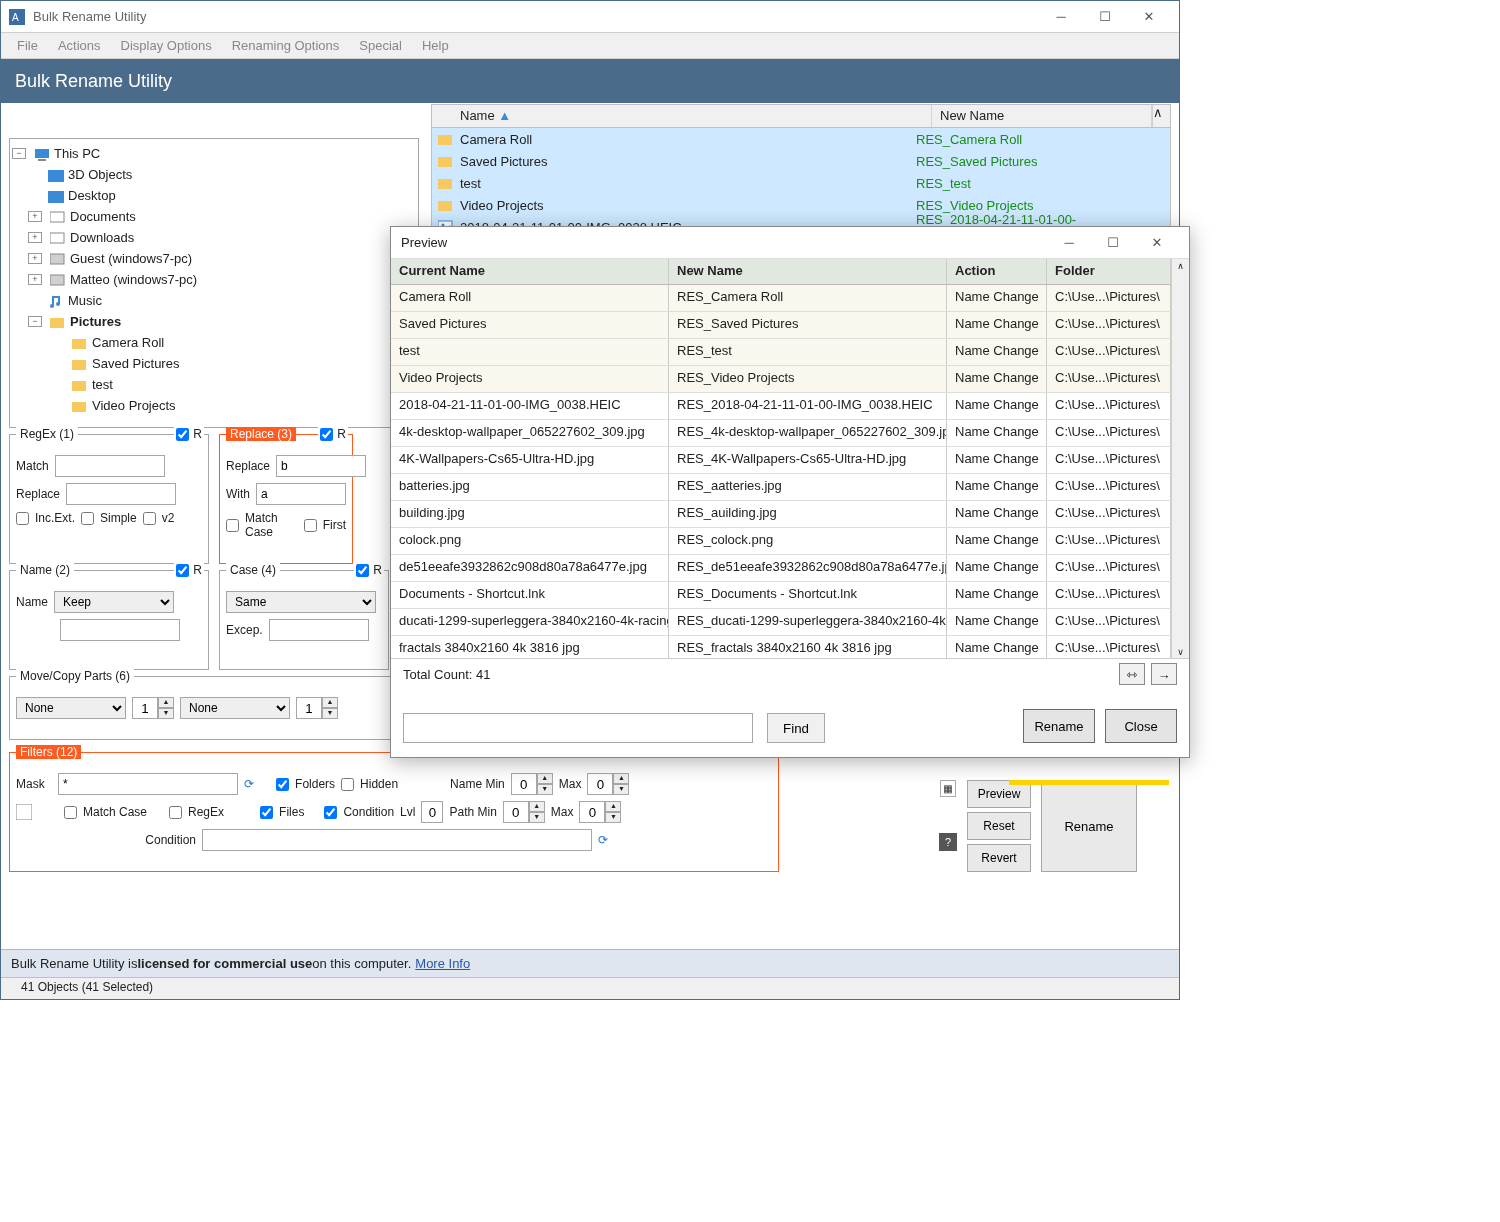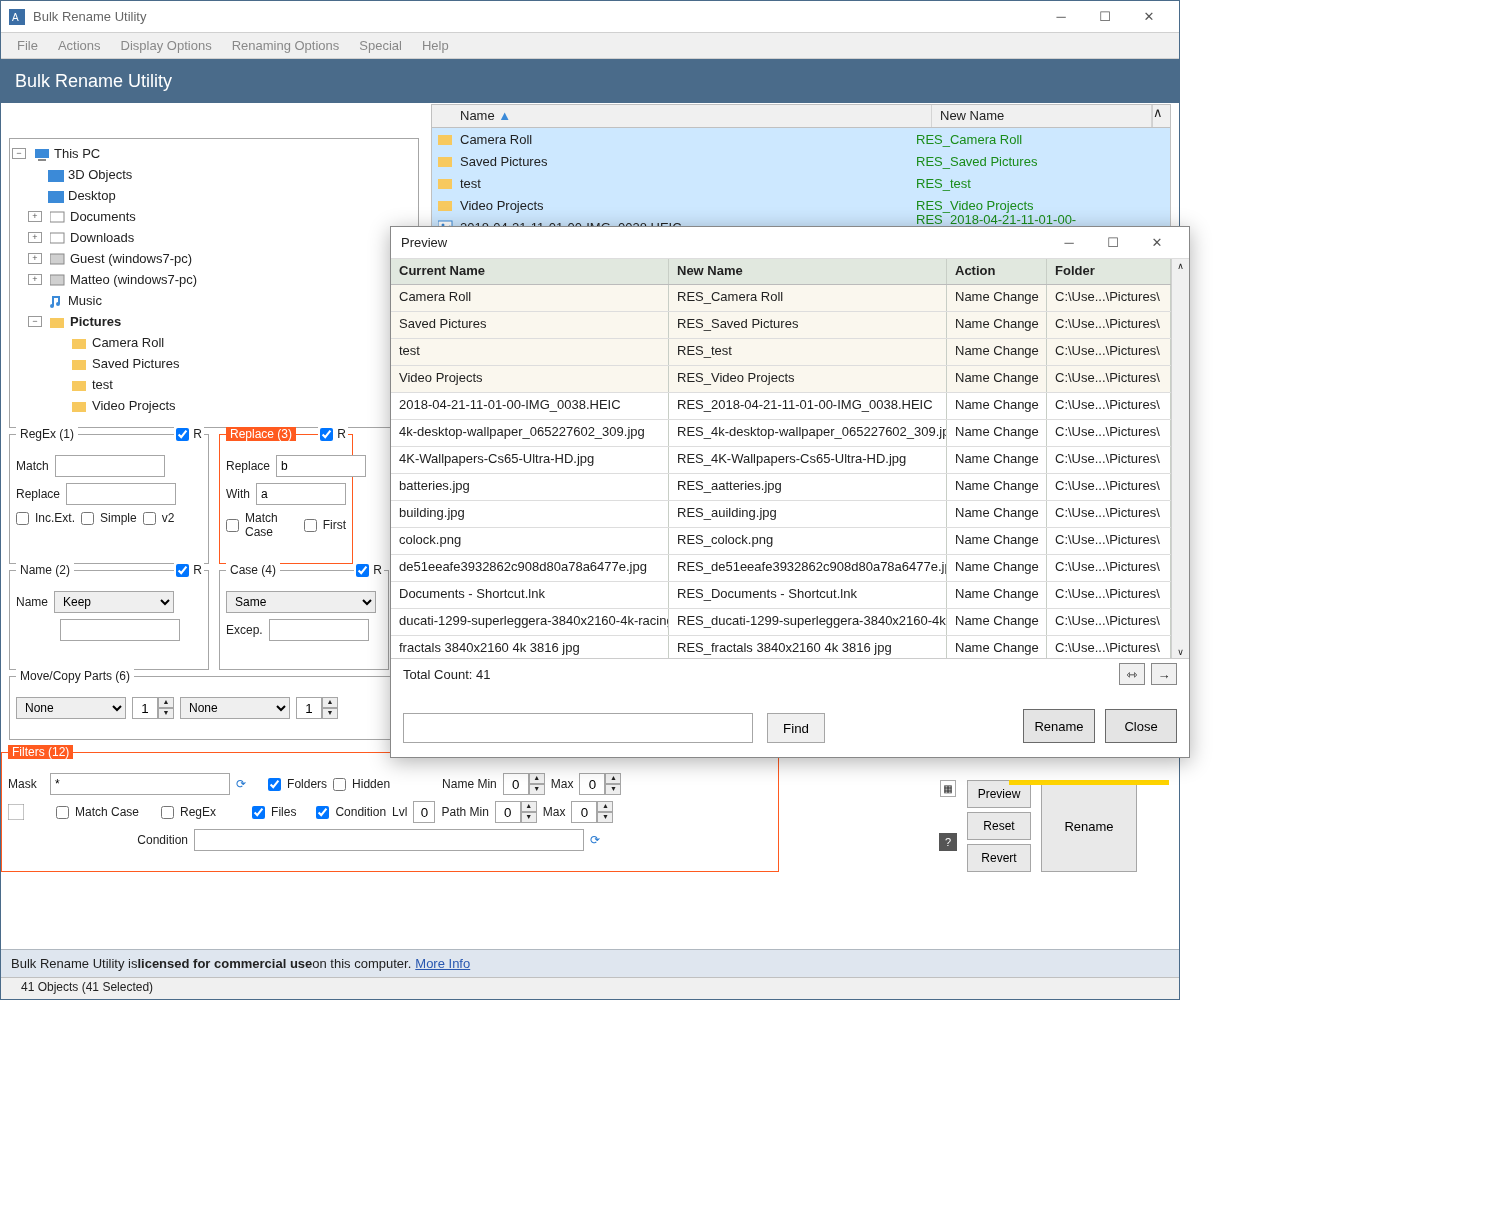--- a/index.html
+++ b/index.html
@@ -37,21 +37,21 @@
   .panels-row { position: absolute; top: 330px; left: 8px; right: 8px; height: 130px; display: flex; gap: 10px; }
   .panel { border: 1px solid #a6a6a6; background: #fff; position: relative; padding: 20px 6px 6px 6px; font-size: 12px; }
   .panel .legend { position: absolute; top: -8px; left: 6px; background: #fff; padding: 0 4px; font-size: 12px; }
   .legend.highlight { background: #ff5a1f; color: #fff; }
   .panel .r-badge { position: absolute; top: -8px; right: 4px; background: #fff; display: flex; gap: 4px; align-items: center; padding: 0 2px; }
   .panel input[type=text], .panel select { border: 1px solid #a6a6a6; height: 22px; padding: 0 4px; font-size: 12px; }
   .panel .row { display: flex; align-items: center; margin-bottom: 6px; gap: 6px; }
   .panel label { font-size: 12px; }
   .panels-row2 { position: absolute; top: 466px; left: 8px; right: 8px; height: 100px; display: flex; gap: 10px; }
   .move-row { position: absolute; top: 572px; left: 8px; right: 8px; height: 64px; }
-  .filters-panel { position: absolute; top: 648px; left: 0; right: 400px; height: 120px; }
+  .filters-panel { position: absolute; top: 648px; left: 8px; right: 400px; height: 120px; }
   .right-buttons { position: absolute; top: 676px; right: 10px; width: 230px; display: flex; align-items: flex-start; }
   .btn-col { display: flex; flex-direction: column; gap: 4px; margin-right: 10px; }
   .std-btn { border: 1px solid #a6a6a6; background: #e9e9e9; height: 28px; width: 64px; font-size: 12px; }
   .rename-big { border: 1px solid #a6a6a6; background: #e9e9e9; width: 96px; height: 92px; font-size: 13px; }
   .footer-license { position: absolute; bottom: 22px; left: 0; right: 0; height: 28px; background: #dfe6ef; border-top: 1px solid #b0b8c0; display: flex; align-items: center; padding: 0 10px; font-size: 13px; }
   .footer-license a { color: #2857b0; text-decoration: underline; margin-left: 4px; }
   .status-bar { position: absolute; bottom: 0; left: 0; right: 0; height: 22px; background: #f0f0f0; border-top: 1px solid #c0c0c0; padding: 2px 20px; font-size: 12px; }
   
   .preview-dialog { position: absolute; top: 226px; left: 390px; width: 800px; height: 532px; background: #fff; border: 1px solid #888; box-shadow: 0 4px 20px rgba(0,0,0,0.3); display: flex; flex-direction: column; }
   .pd-title { height: 32px; display: flex; align-items: center; padding: 0 10px; border-bottom: 1px solid #ddd; }

